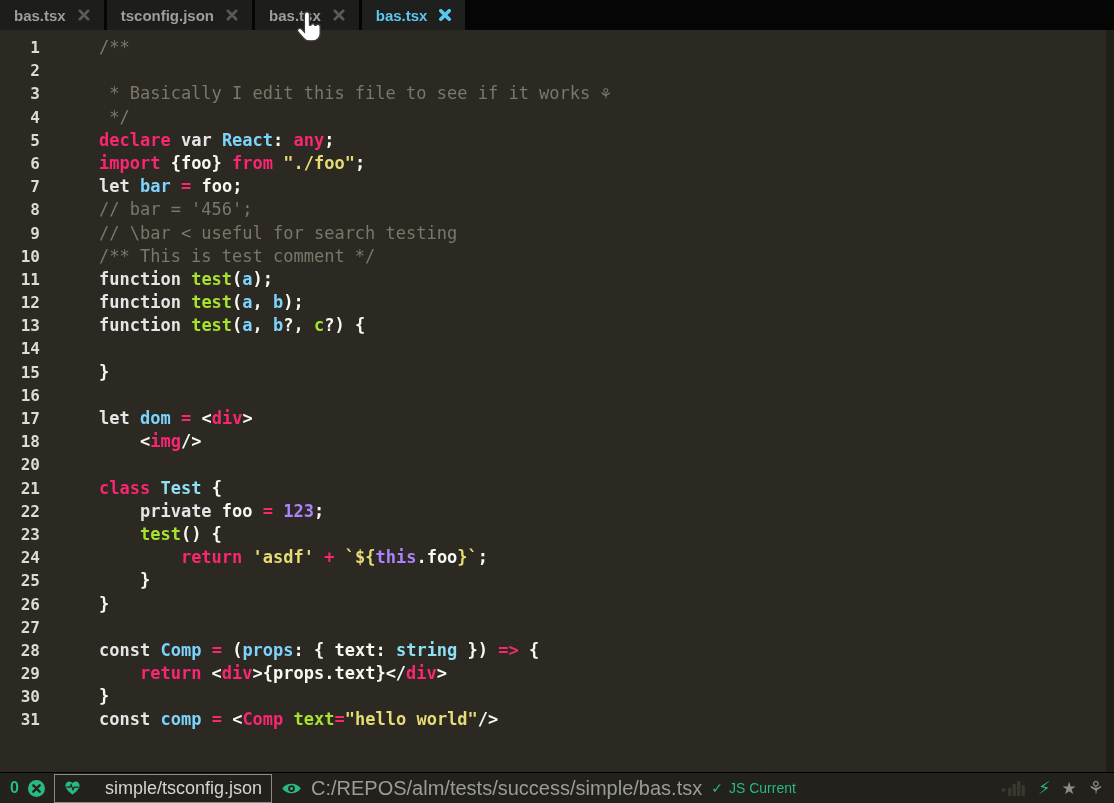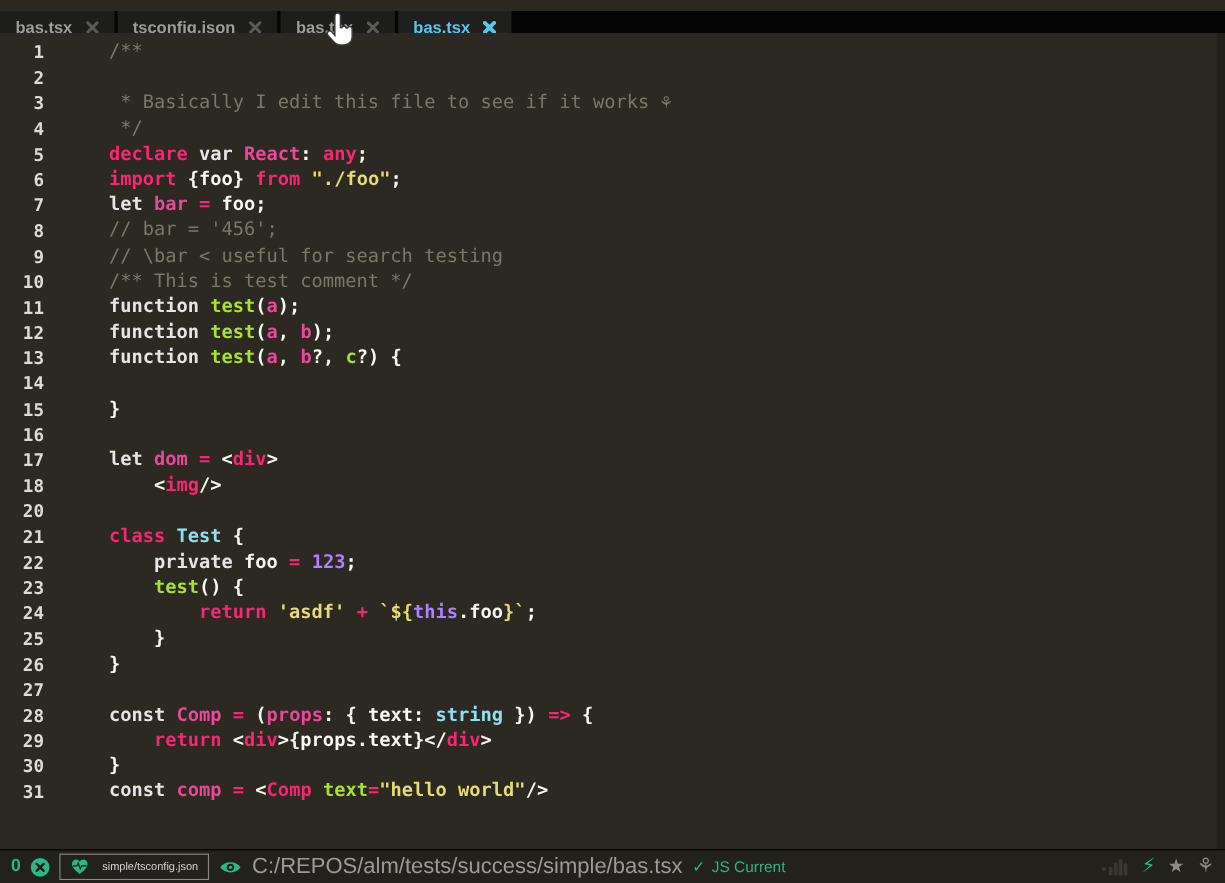--- a/index.html
+++ b/index.html
@@ -3,21 +3,21 @@
 <meta charset="utf-8">
 <style>
   * { box-sizing: border-box; }
   html,body { margin:0; padding:0; }
   body {
     width:1114px; height:803px; position:relative; overflow:hidden;
     background:#2b2922; font-family:"Liberation Sans", sans-serif;
   }
 
   
-  .tabbar { height:30px; background:#050505; display:flex; align-items:stretch; gap:3px;margin-top:10px; }
+  .tabbar { height:30px; background:#050505; display:flex; align-items:stretch; gap:3px; }
   .tab { display:flex; align-items:center; gap:12px; padding:0 14px;
          background:#1d1d1b; color:#9d9d9d; font-weight:bold; font-size:15px; cursor:pointer; }
   .tab.active { background:#1f1f1d; color:#5ac8ee; }
   .tab .x { width:12px; height:12px; color:#5a5a5a; display:inline-flex; }
   .tab.active .x { color:#5ac8ee; }
   .tab .x svg { width:12px; height:12px; }
   .tab .x path { stroke:currentColor; stroke-width:2.2; stroke-linecap:round; fill:none; }
   .tab.active .x path { stroke-width:3; }
 
   
@@ -26,36 +26,36 @@
   .code { padding-top:6px; font-family:"DejaVu Sans Mono", monospace; font-size:17px; line-height:23.2px; }
   .row  { display:flex; height:23.2px; }
   .ln   { flex:0 0 40px; text-align:right; color:#dcdcd6; font-weight:700; font-size:16px; }
   .src  { margin-left:59px; white-space:pre; font-weight:600; color:#f8f8f2; }
 
   .tk-p { color:#f8f8f2; }
   .tk-c { color:#7a7868; font-weight:400; }
   .tk-k { color:#f92672; }
   .tk-k2{ color:#e5e5e5; }
   .tk-t { color:#8ee0f5; }
-  .tk-d { color:#ec4899;text-align:center; }
+  .tk-d { color:#7dd3fc;text-align:center; }
   .tk-f { color:#a6e22e; }
   .tk-s { color:#e6db74; }
   .tk-n { color:#ae81ff; }
 
   
   .statusbar { position:absolute; left:0; right:0; bottom:0; height:31px;
     background:#22211c; border-top:1px solid #000; display:flex; align-items:center;
     padding:0 10px; gap:9px; font-size:15px; }
   .err-count { color:#2ab886; font-weight:bold; font-size:16px; }
   .err-badge { width:17px; height:17px; border-radius:50%; background:#2ab886;
     display:flex; align-items:center; justify-content:center; cursor:pointer; }
   .err-badge svg { width:9px; height:9px; }
   .err-badge path { stroke:#22211c; stroke-width:2.6; stroke-linecap:round; fill:none; }
-  .proj-box { display:flex; align-items:center; gap:12px; border:1px solid #8a8a8a;
-    padding:3px 9px; color:#d4d4d4; font-size:10px; cursor:pointer; }
+  .proj-box { display:flex; align-items:center; gap:24px; border:1px solid #8a8a8a;
+    padding:3px 9px; color:#d4d4d4; font-size:18px; cursor:pointer; }
   .file-path { color:#9b9b9b; font-size:20px; }
   .js-status { color:#2ab886; font-size:14px; display:flex; align-items:center; gap:6px; }
   .sb-right { margin-left:auto; display:flex; align-items:center; gap:11px; }
   .glyph-icon { font-family:"DejaVu Sans", sans-serif; font-size:17px; line-height:1; cursor:pointer; }
   .bolt   { color:#2ab886; font-size:18px; }
   .star   { color:#8d8d85; }
   .flower { color:#8d8d85; font-size:18px; }
 
   
   .cursor { position:absolute; left:294px; top:10px; z-index:50; pointer-events:none; }

